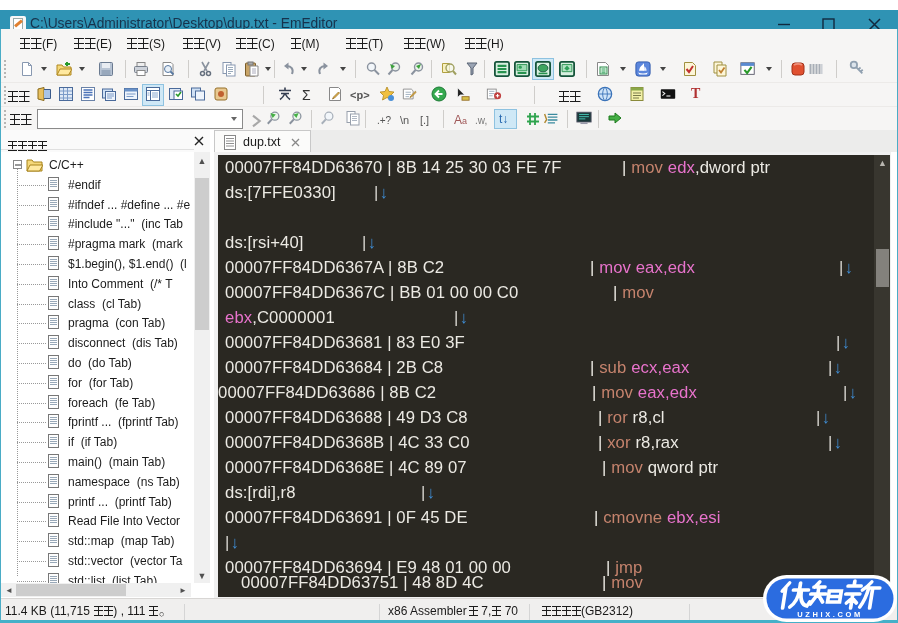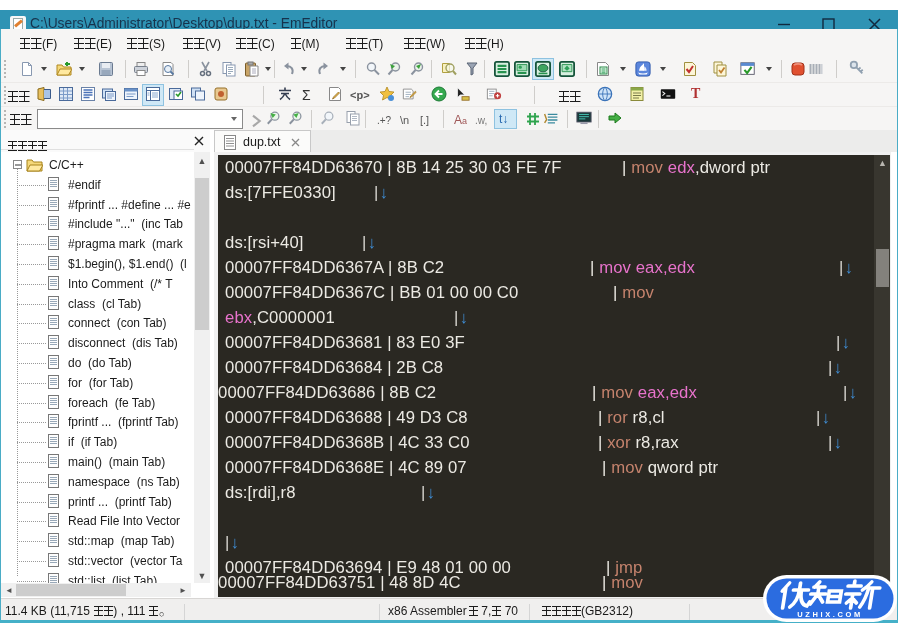--- a/index.html
+++ b/index.html
@@ -415,27 +415,27 @@
   </div>
   <div id="tree">
     <div style="position:absolute;left:16px;top:14px;width:1px;height:412px;border-left:1px dotted #999"></div>
 <div class="trow" style="top:5px"><span style="position:absolute;left:12px;top:5px;width:9px;height:9px;background:#fff;border:1px solid #888"></span><svg style="position:absolute;left:14px;top:9px" width="6" height="2">
           <path d="M0 1h6" stroke="#333"></path>
         </svg><svg style="position:absolute;left:25px;top:3px" width="17" height="14" viewBox="0 0 17 14">
           <path d="M1 2h5l1.5 2H16v9H1z" fill="#f5d87a" stroke="#a8841c"></path>
           <path d="M1 13l3-6h13l-3.5 6z" fill="#ffe9a0" stroke="#a8841c"></path>
         </svg><span class="ttext" style="left:48px">C/C++</span></div>
     <div class="trow" style="top:25px"><span class="hln"></span><span class="doc"></span><span class="ttext">#endif</span></div>
-    <div class="trow" style="top:45px"><span class="hln"></span><span class="doc"></span><span class="ttext">#fprintf ... #define ... #e</span></div>
+    <div class="trow" style="top:45px"><span class="hln"></span><span class="doc"></span><span class="ttext">#ifndef ... #define ... #e</span></div>
     <div class="trow" style="top:64px"><span class="hln"></span><span class="doc"></span><span class="ttext">#include "..."  (inc Tab</span></div>
     <div class="trow" style="top:84px"><span class="hln"></span><span class="doc"></span><span class="ttext">#pragma mark  (mark</span></div>
     <div class="trow" style="top:104px"><span class="hln"></span><span class="doc"></span><span class="ttext">$1.begin(), $1.end()  (l</span></div>
     <div class="trow" style="top:124px"><span class="hln"></span><span class="doc"></span><span class="ttext">Into Comment  (/* T</span></div>
     <div class="trow" style="top:144px"><span class="hln"></span><span class="doc"></span><span class="ttext">class  (cl Tab)</span></div>
-    <div class="trow" style="top:163px"><span class="hln"></span><span class="doc"></span><span class="ttext">connect  (con Tab)</span></div>
+    <div class="trow" style="top:163px"><span class="hln"></span><span class="doc"></span><span class="ttext">pragma  (con Tab)</span></div>
     <div class="trow" style="top:183px"><span class="hln"></span><span class="doc"></span><span class="ttext">disconnect  (dis Tab)</span></div>
     <div class="trow" style="top:203px"><span class="hln"></span><span class="doc"></span><span class="ttext">do  (do Tab)</span></div>
     <div class="trow" style="top:223px"><span class="hln"></span><span class="doc"></span><span class="ttext">for  (for Tab)</span></div>
     <div class="trow" style="top:243px"><span class="hln"></span><span class="doc"></span><span class="ttext">foreach  (fe Tab)</span></div>
     <div class="trow" style="top:262px"><span class="hln"></span><span class="doc"></span><span class="ttext">fprintf ...  (fprintf Tab)</span></div>
     <div class="trow" style="top:282px"><span class="hln"></span><span class="doc"></span><span class="ttext">if  (if Tab)</span></div>
     <div class="trow" style="top:302px"><span class="hln"></span><span class="doc"></span><span class="ttext">main()  (main Tab)</span></div>
     <div class="trow" style="top:322px"><span class="hln"></span><span class="doc"></span><span class="ttext">namespace  (ns Tab)</span></div>
     <div class="trow" style="top:342px"><span class="hln"></span><span class="doc"></span><span class="ttext">printf ...  (printf Tab)</span></div>
     <div class="trow" style="top:361px"><span class="hln"></span><span class="doc"></span><span class="ttext">Read File Into Vector</span></div>
@@ -468,29 +468,30 @@
 </div>
 <div id="edframe">
     <div id="editor">
   <div class="ln" style="top:0;padding-left:7px">00007FF84DD63670 | 8B 14 25 30 03 FE 7F<span class="m" style="left:404px">| <b>mov</b> <i>edx</i>,dword ptr</span></div>
   <div class="ln" style="top:25px;padding-left:7px">ds:[7FFE0330]<span class="m mk" style="left:156px">|</span></div>
   <div class="ln" style="top:75px;padding-left:7px">ds:[rsi+40]<span class="m mk" style="left:144px">|</span></div>
   <div class="ln" style="top:100px;padding-left:7px">00007FF84DD6367A | 8B C2<span class="m" style="left:372px">| <i>mov eax,edx</i></span><span class="m mk" style="left:621px">|</span></div>
   <div class="ln" style="top:125px;padding-left:7px">00007FF84DD6367C | BB 01 00 00 C0<span class="m" style="left:395px">| <b>mov</b></span></div>
   <div class="ln" style="top:150px;padding-left:7px"><i>ebx</i>,C0000001<span class="m mk" style="left:236px">|</span></div>
   <div class="ln" style="top:175px;padding-left:7px">00007FF84DD63681 | 83 E0 3F<span class="m mk" style="left:618px">|</span></div>
-  <div class="ln" style="top:200px;padding-left:7px">00007FF84DD63684 | 2B C8<span class="m mk" style="left:610px">|</span></div>
+  <div class="ln" style="top:200px;padding-left:7px">00007FF84DD63684 | 2B C8<span class="m" style="left:372px">| <b>sub</b> <i>ecx,eax</i></span><span class="m mk" style="left:610px">|</span></div>
   <div class="ln" style="top:225px;">00007FF84DD63686 | 8B C2<span class="m" style="left:374px">| <b>mov</b> <i>eax,edx</i></span><span class="m mk" style="left:625px">|</span></div>
   <div class="ln" style="top:250px;padding-left:7px">00007FF84DD63688 | 49 D3 C8<span class="m" style="left:380px">| <b>ror</b> r8,cl</span><span class="m mk" style="left:598px">|</span></div>
   <div class="ln" style="top:275px;padding-left:7px">00007FF84DD6368B | 4C 33 C0<span class="m" style="left:380px">| <b>xor</b> r8,rax</span><span class="m mk" style="left:610px">|</span></div>
   <div class="ln" style="top:300px;padding-left:7px">00007FF84DD6368E | 4C 89 07<span class="m" style="left:384px">| <b>mov</b> qword ptr</span></div>
   <div class="ln" style="top:325px;padding-left:7px">ds:[rdi],r8<span class="m mk" style="left:203px">|</span></div>
+  <div class="ln" style="top:350px;padding-left:7px">00007FF84DD63691 | 0F 45 DE<span class="m" style="left:376px">| <b>cmovne</b> <i>ebx,esi</i></span></div>
   <div class="ln" style="top:375px;padding-left:7px"><span class="mk">|</span></div>
   <div class="ln" style="top:400px;padding-left:7px">00007FF84DD63694 | E9 48 01 00 00<span class="m" style="left:388px">| <b>jmp</b></span></div>
-  <div class="ln" style="top:415px;padding-left:0">00007FF84DD63751 | 48 8D 4C<span class="m" style="left:384px">| <b>mov</b></span></div>
+  <div class="ln" style="top:415px;padding-left:23px">00007FF84DD63751 | 48 8D 4C<span class="m" style="left:384px">| <b>mov</b></span></div>
   <div id="edscroll">
     <div style="position:absolute;left:0;top:3px;width:17px;text-align:center;font-size:9px;color:#b8b6b0">▲</div>
     <div style="position:absolute;left:2px;top:94px;width:13px;height:38px;background:#83817c"></div>
   </div>
 </div>
   </div>
 <div id="status">
   <span style="left:4px">11.4 KB (11,715 <i class="h s"></i><i class="h s"></i>) , 111 <i class="h s"></i><span style="font-size:9px">○</span></span>
   <span class="ssep" style="left:183px"></span>
   <span class="ssep" style="left:378px"></span>

